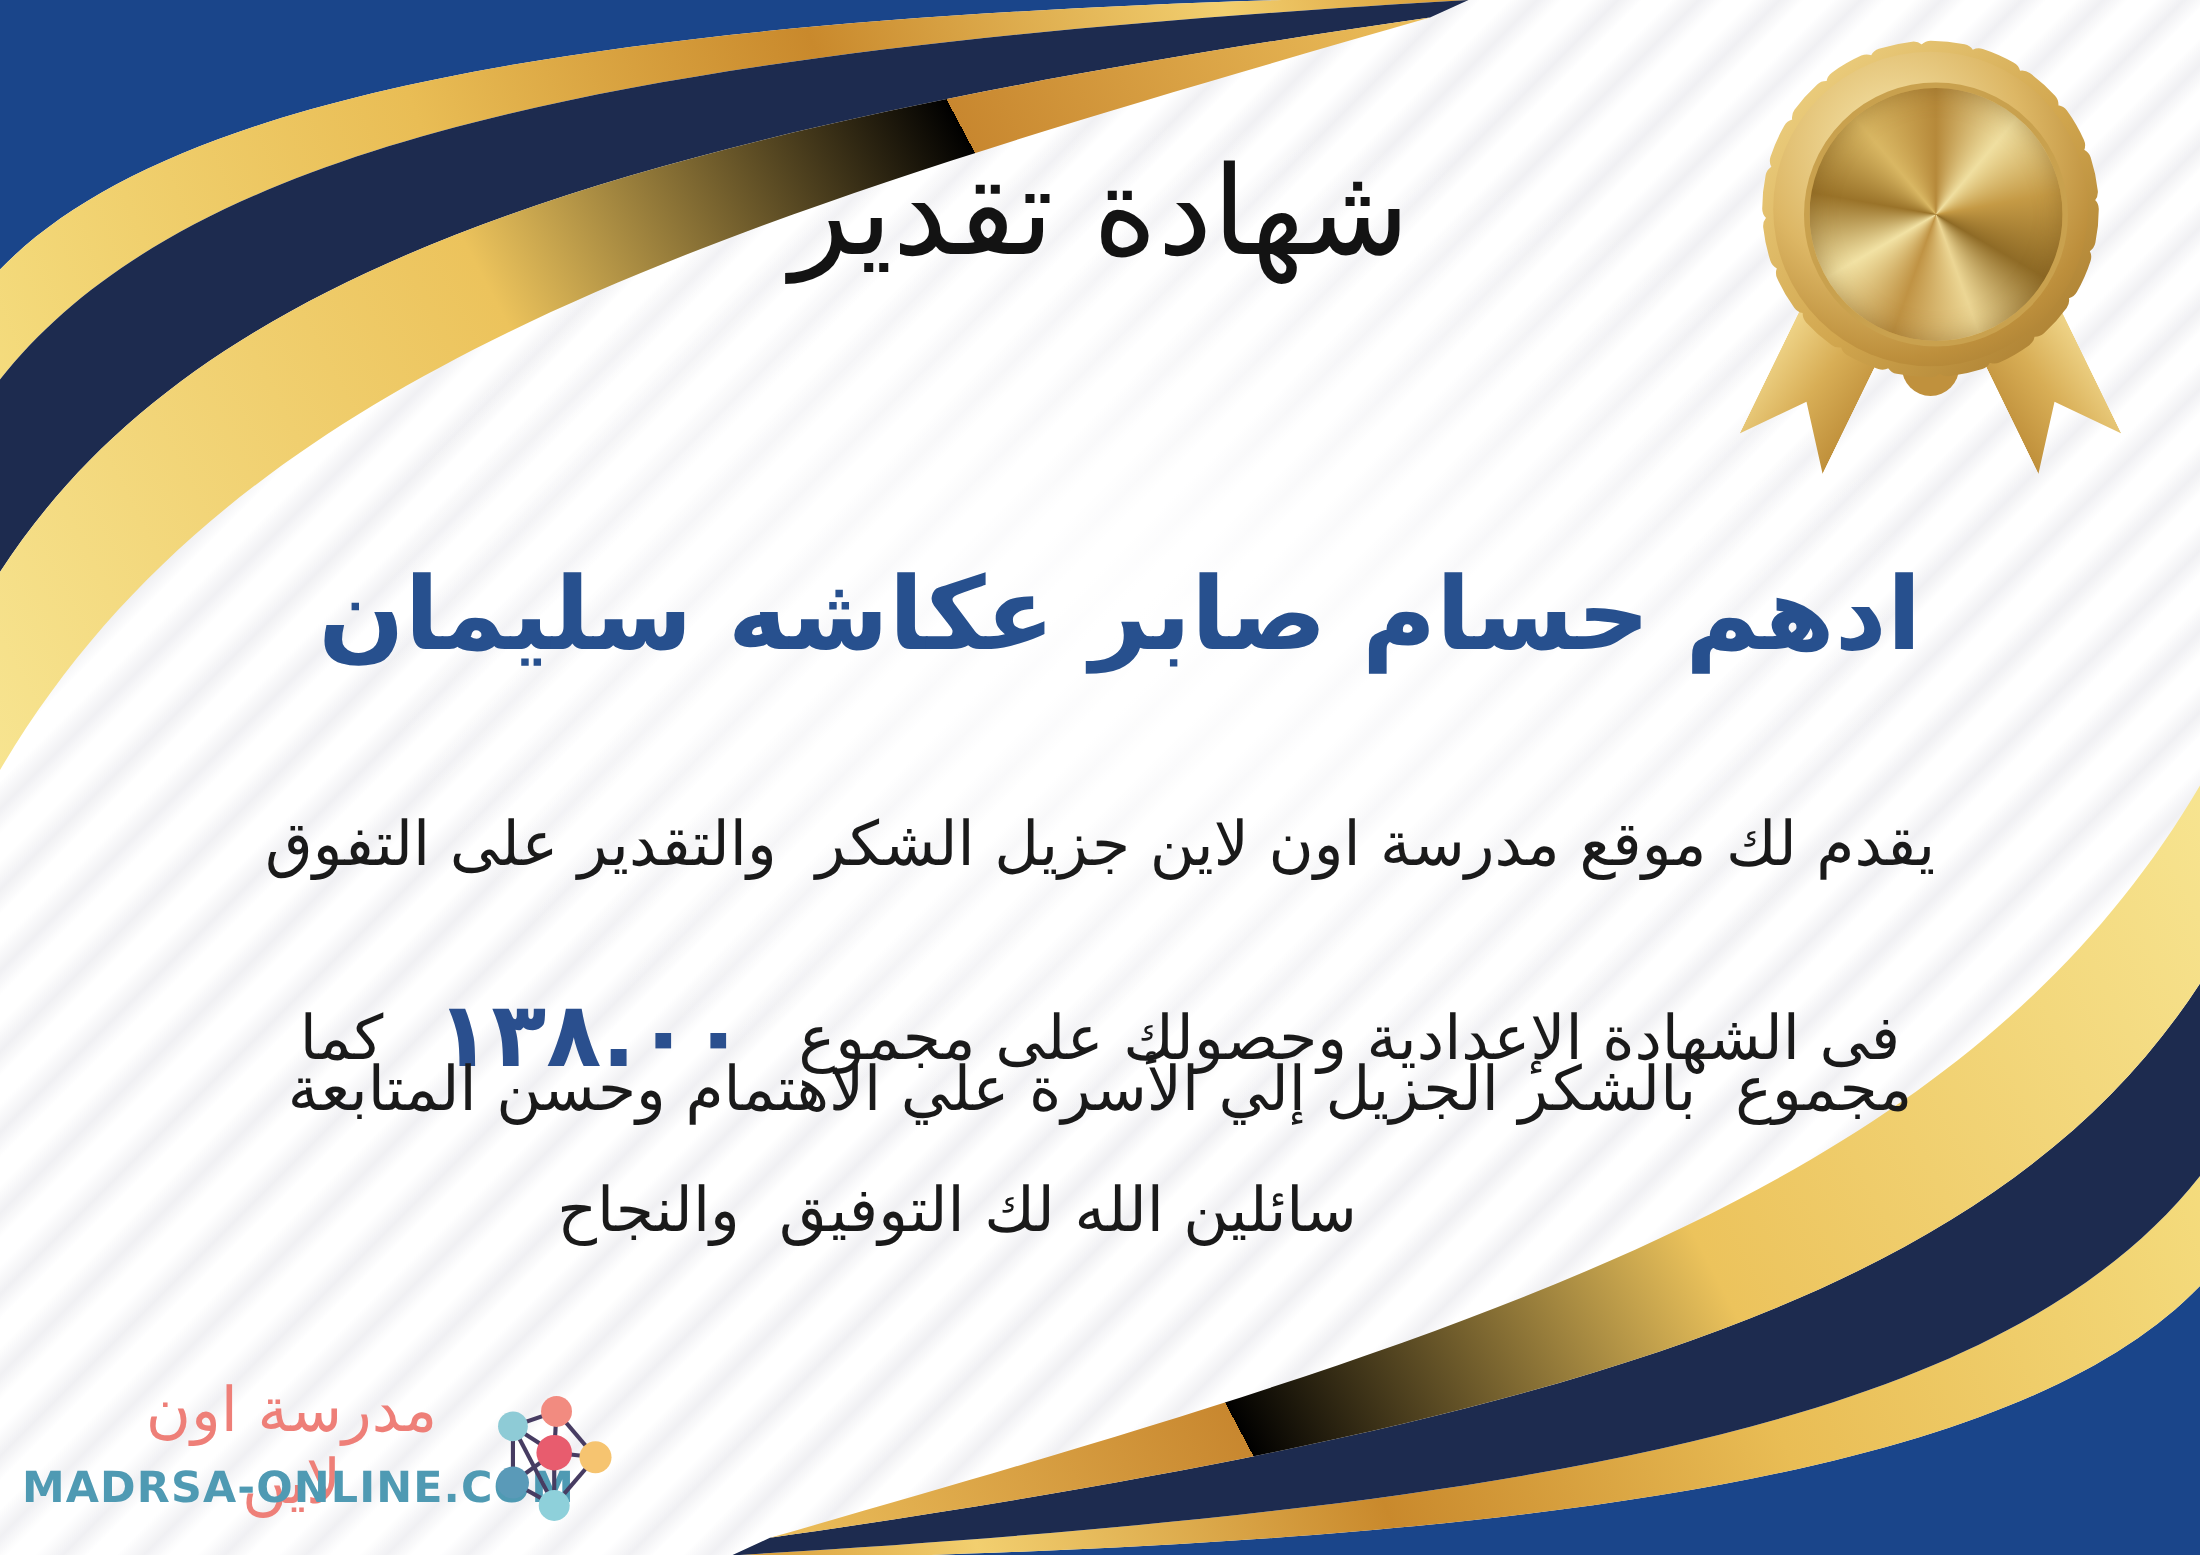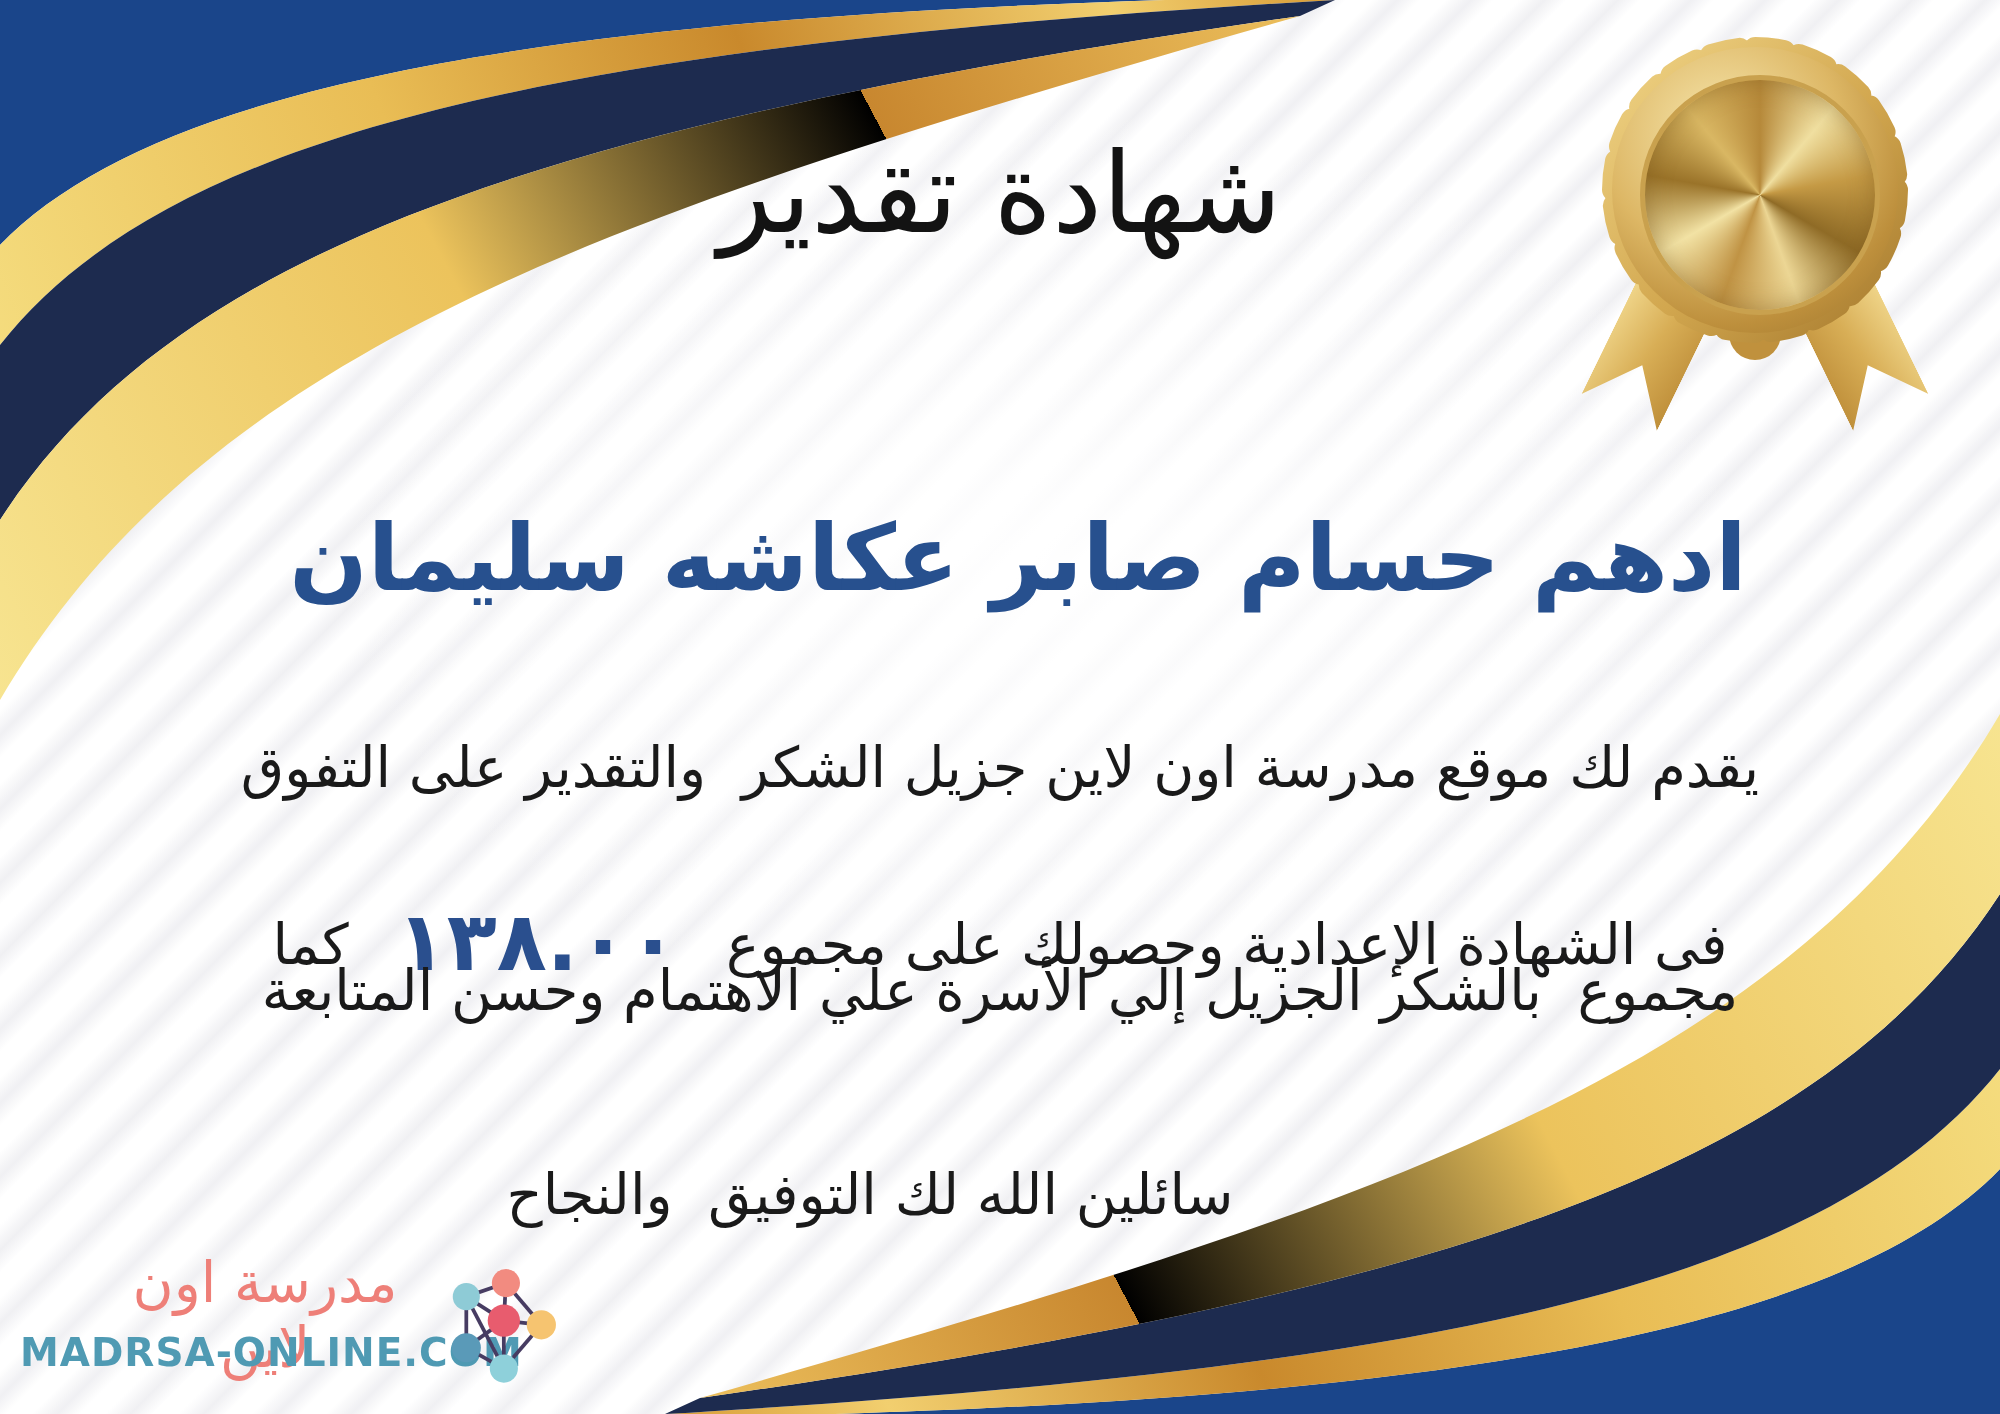--- a/index.html
+++ b/index.html
@@ -12,21 +12,21 @@
   }
   .swoosh{position:absolute;inset:0;z-index:1;}
   
   .txt{position:absolute;z-index:5;text-align:center;direction:rtl;white-space:pre-wrap;color:#161616;}
   .title{left:0;right:0;top:128px;font-size:112px;font-weight:500;letter-spacing:1px;color:#131313;}
   .name{left:0;right:0;top:505px;font-size:92px;font-weight:700;color:#27508e;padding-left:36px;}
   .line{left:40px;right:40px;font-size:56px;font-weight:500;color:#1a1a1a;}
   .l1{top:735px;}
   .l2{top:846px;margin-top:48px;}
   .l3{top:958px;}
-  .closing{left:0;right:260px;top:1162px;font-size:56px;font-weight:500;color:#1a1a1a;}
+  .closing{left:0;right:260px;top:1068px;font-size:56px;font-weight:500;color:#1a1a1a;}
   .score{display:inline-block;color:#2a4f8e;font-size:82px;font-weight:700;margin:0 48px;vertical-align:-6px;}
   
   .medal{position:absolute;left:1595px;top:30px;width:320px;height:410px;z-index:4;}
   .ribbon{position:absolute;width:84px;height:188px;top:212px;
     background:linear-gradient(100deg,#efd488 10%,#d8ae56 55%,#bf8f3a);
     clip-path:polygon(0 0,100% 0,100% 100%,50% 72%,0 100%);}
   .ribbon-left{left:58px;transform:rotate(26deg);transform-origin:50% 8%;}
   .ribbon-right{right:58px;transform:rotate(-26deg);transform-origin:50% 8%;
     background:linear-gradient(260deg,#efd488 10%,#d8ae56 55%,#bf8f3a);}
   .ribbon-mid{position:absolute;left:134px;top:286px;width:52px;height:44px;

